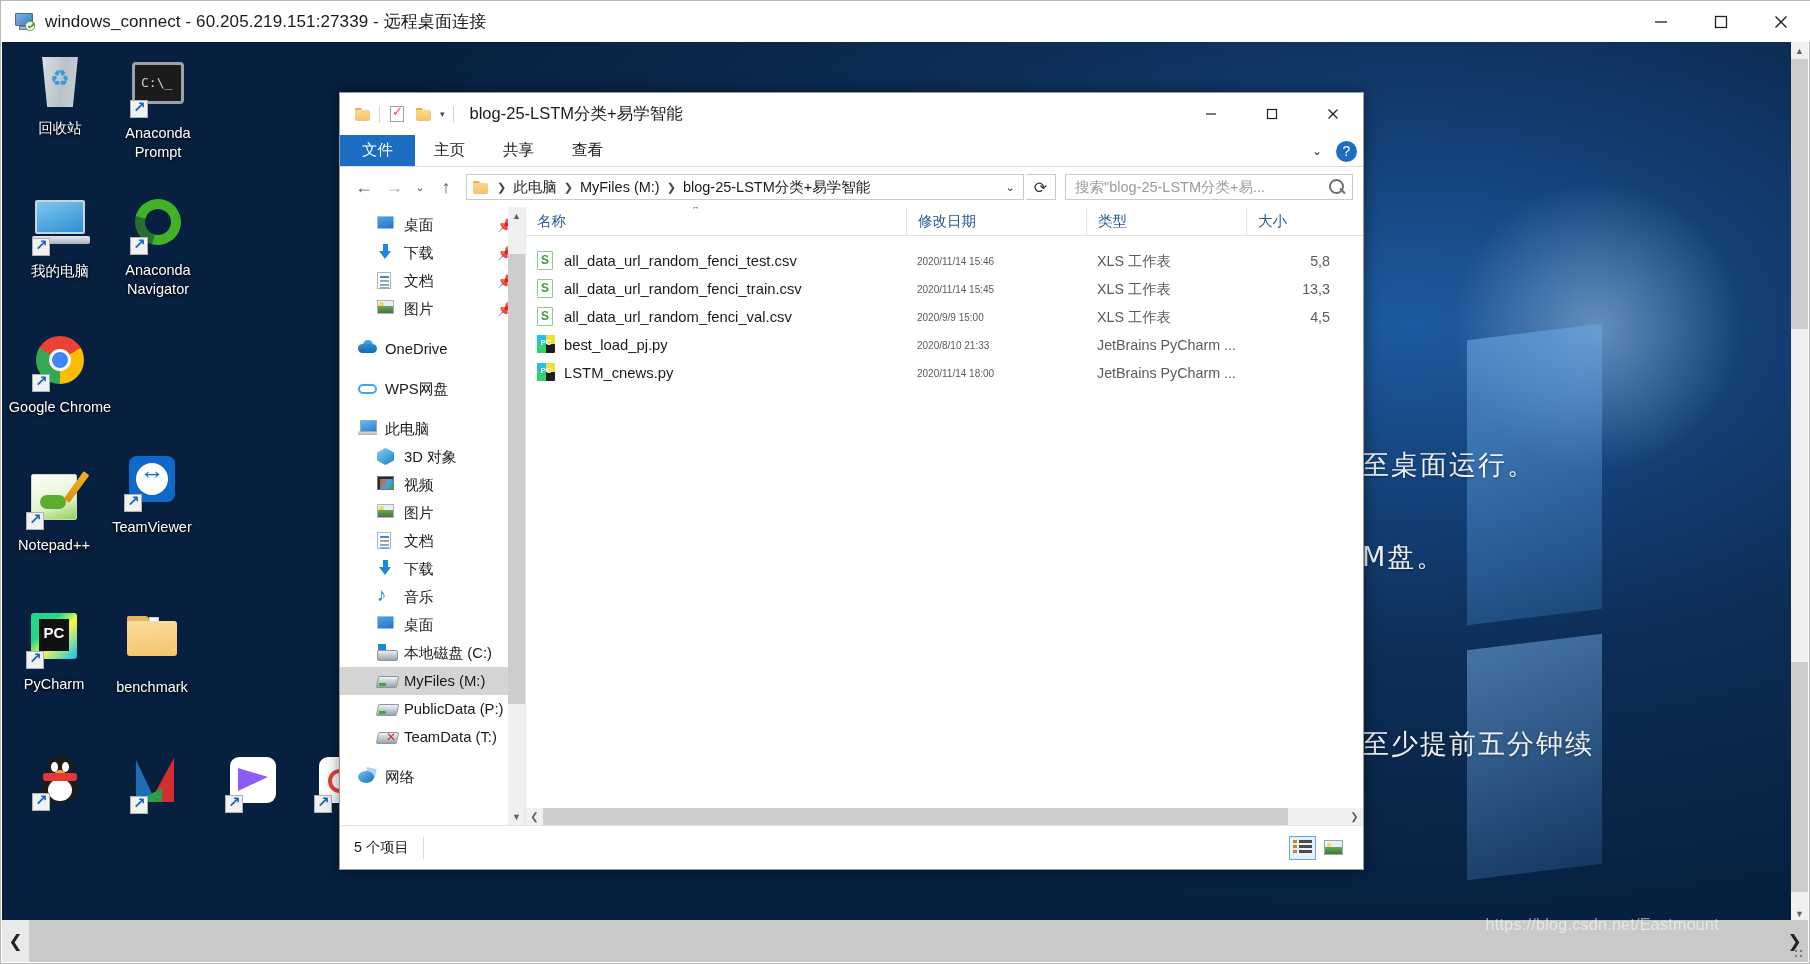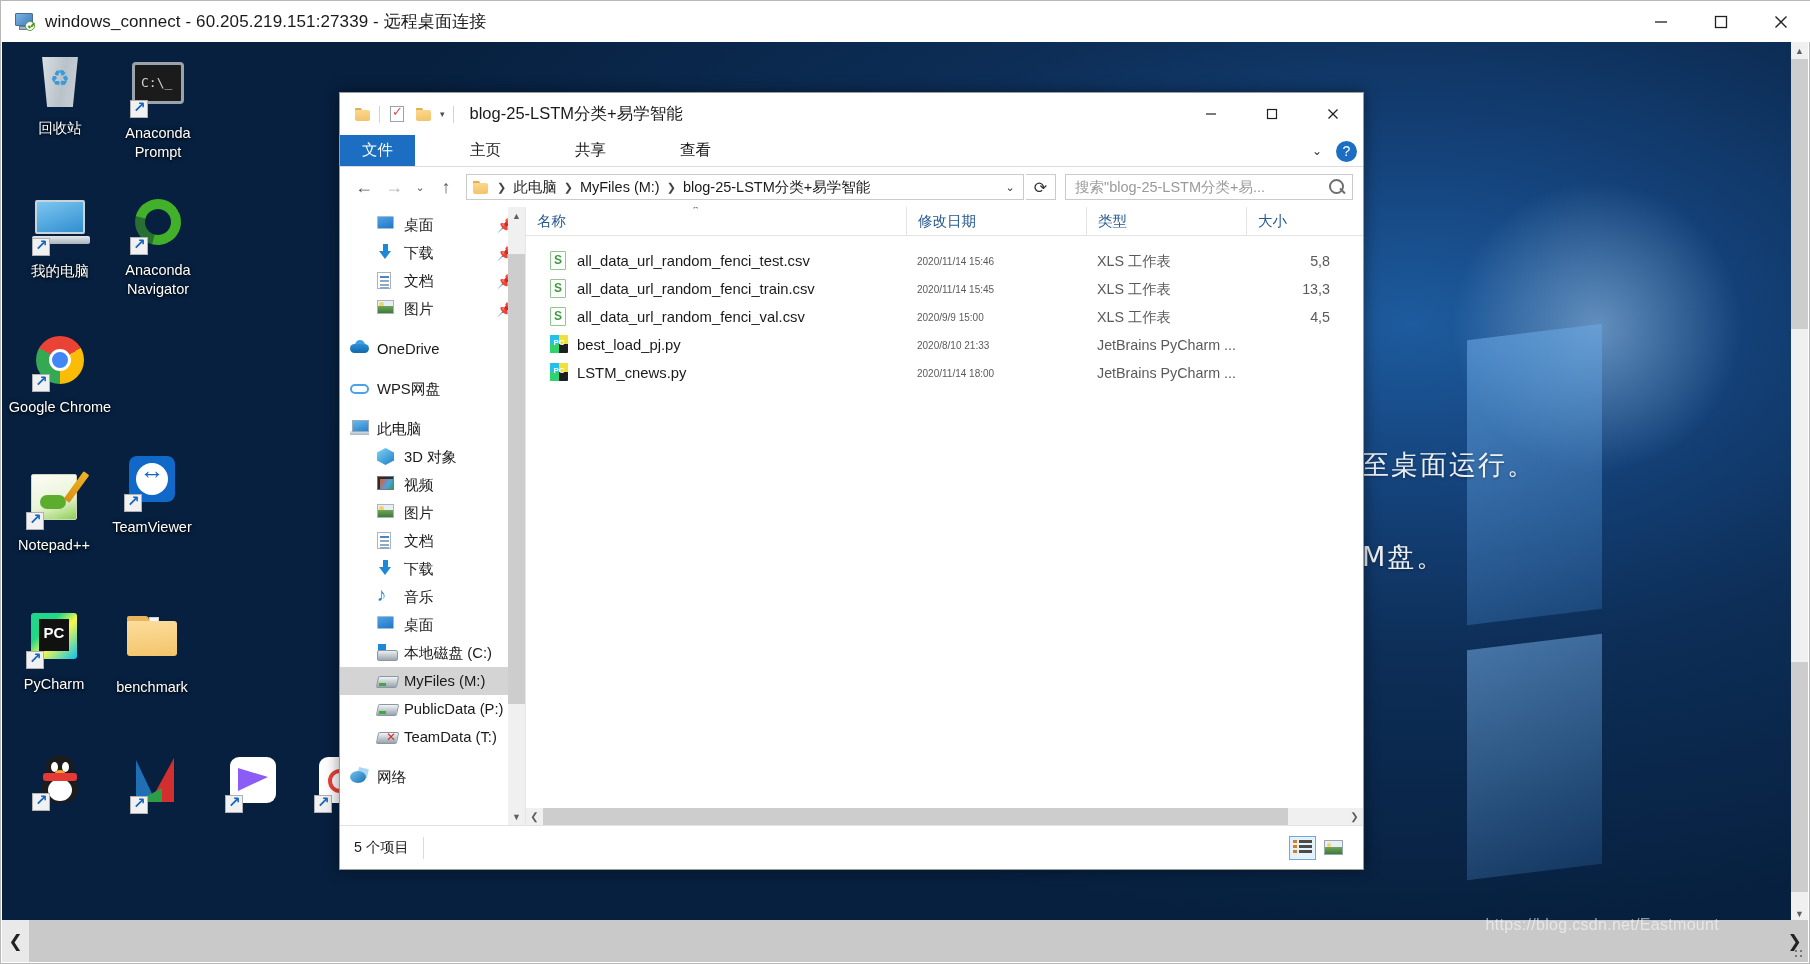--- a/index.html
+++ b/index.html
@@ -279,21 +279,20 @@
     margin-left: 12px; font-size: 16.5px; color: #1a1a1a; white-space: nowrap;
   }
   #ex-winbtns { position: absolute; right: 0; top: 0; height: 42px; display: flex; }
   .ex-wb { width: 61px; height: 42px; display: flex; align-items: center; justify-content: center; color:#1f1f1f; }
 
   
   #ex-ribbon {
     height: 32px; background: #ffffff; position: relative;
     display: flex; align-items: stretch;
     border-bottom: 1px solid #dcdcdc;
-    gap: 36px;
   }
   .rb-tab {
     padding: 0 19px; display: flex; align-items: center;
     font-size: 15.5px; color: #1a1a1a; white-space: nowrap;
   }
   .rb-tab.file { background: #1b6ec2; color: #ffffff; padding: 0 22px; }
   #ex-ribbon-right { position: absolute; right: 6px; top: 0; height: 32px;
     display: flex; align-items: center; gap: 8px; }
   .rb-caret { font-size: 12px; color: #333; padding: 0 6px; }
   .rb-help { width: 21px; height: 21px; border-radius: 50%; background: #1b6ec2;
@@ -336,21 +335,21 @@
     display: flex; background: #ffffff; }
 
   
   #ex-nav {
     width: 186px; height: 618px; overflow: hidden; position: relative;
     border-right: 1px solid #e6e6e6; background:#ffffff;
   }
   #ex-nav-list { position: absolute; left:0; top: 4px; width: 186px; }
   .nav-item {
     height: 28px; display: flex; align-items: center;
-    padding-left: 10px; font-size: 14.8px; color: #1a1a1a; white-space: nowrap;
+    padding-left: 18px; font-size: 14.8px; color: #1a1a1a; white-space: nowrap;
   }
   .nav-item.lvl2 { padding-left: 37px; }
   .nav-item.sel { background: #d4d4d4; }
   .nav-item .ni-ico { width: 20px; height: 18px; margin-right: 7px; flex: none; position: relative; }
   .nav-item .pin { margin-left: auto; margin-right: 12px; color: #8a8a8a; font-size: 13px; }
   .nav-gap { height: 12px; }
 
   .ni-desktop { width:17px; height:13px; background: linear-gradient(160deg,#4fa3e3,#2176c7);
     border:1px solid #9fbdd6; border-radius:1px; }
   .ni-download { width:17px; height:16px; position:relative; }
@@ -418,21 +417,21 @@
   .colh { font-size: 14.5px; color: #27588f; white-space: nowrap;
     display:flex; align-items:center; height:29px; padding-left: 11px; position: relative; }
   .colh + .colh { border-left: 1px solid #e3e3e3; }
   #col-name { width: 380px; }
   #col-date { width: 180px; }
   #col-type { width: 160px; }
   #col-size { width: 90px; text-align: right; }
   #sort-caret { position:absolute; left: 165px; top: -3px; font-size: 11px; color:#6b6b6b; }
 
   .frow { height: 28px; display: flex; align-items: center; }
-  .fname { width: 380px; display: flex; align-items: center; padding-left: 24px; }
+  .fname { width: 380px; display: flex; align-items: center; padding-left: 11px; }
   .fname .fico { width: 18px; height: 20px; margin-right: 9px; flex: none; position: relative; }
   .fname .ftxt { font-size: 14.8px; color: #1a1a1a; white-space: nowrap; }
   .fdate { width: 180px; padding-left: 11px; font-size: 10px; color: #5a5a5a; white-space: nowrap; }
   .ftype { width: 160px; padding-left: 11px; font-size: 14.3px; color: #5a5a5a; white-space: nowrap; }
   .fsize { width: 90px; padding-right: 6px; font-size: 14.3px; color: #5a5a5a; text-align: right; white-space: nowrap; }
 
   .ico-csv { width:16px; height:19px; background:#ffffff; border:1px solid #8fc78f;
     border-radius:1px; position:relative; }
   .ico-csv::after { content:"S"; position:absolute; left:0; right:0; top:1px; text-align:center;
     font-size:12px; font-weight:bold; color:#3f9b3f; }
@@ -533,20 +532,21 @@
       </div>
     </div>
   </div>
 
   <div id="desktop">
     <div id="wp-glow"></div>
     <div id="wp-panel1"></div>
     <div id="wp-panel2"></div>
     <div class="wp-text" id="wp-t1">至桌面运行。</div>
     <div class="wp-text" id="wp-t2">M盘。</div>
+    <div class="wp-text" id="wp-t4">至少提前五分钟续</div>
 
     <div class="dicon" style="left:6px; top:12px;">
       <div class="glyph">
           <div class="ic-recycle"></div>
         </div>
       <div>回收站</div>
     </div>
     <div class="dicon" style="left:104px; top:12px;">
       <div class="glyph">
           <div class="ic-console"></div>

